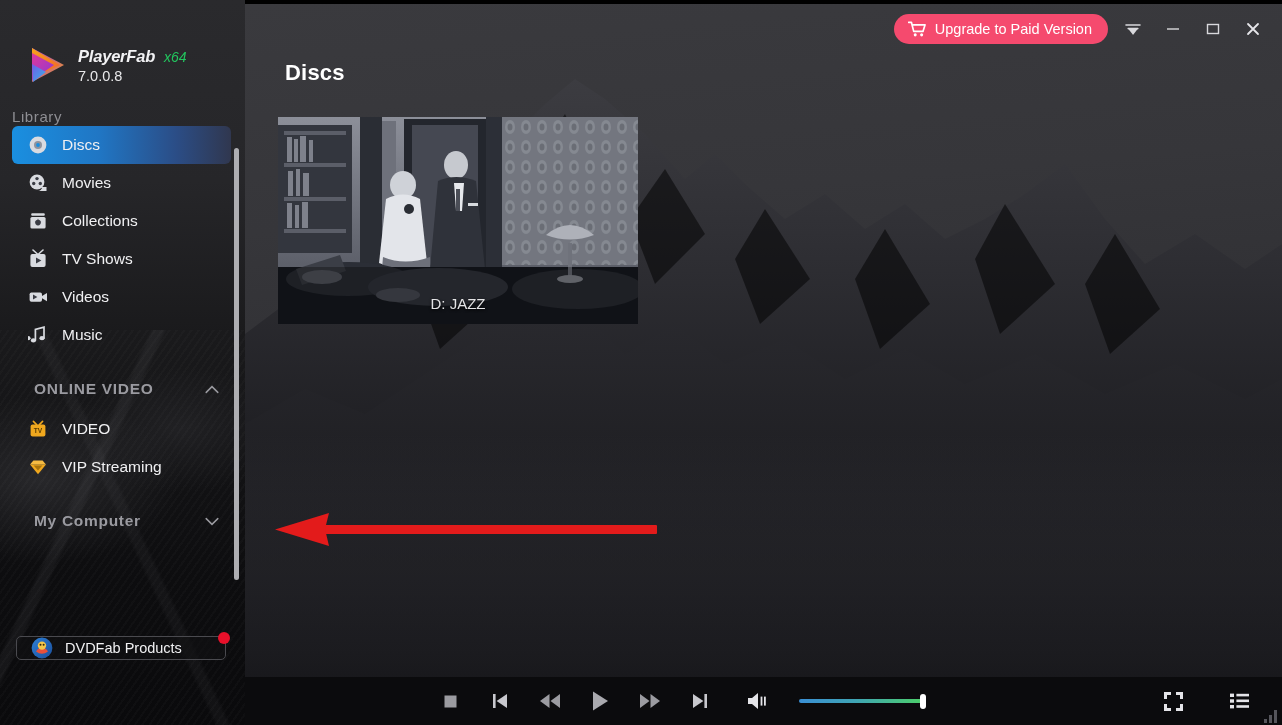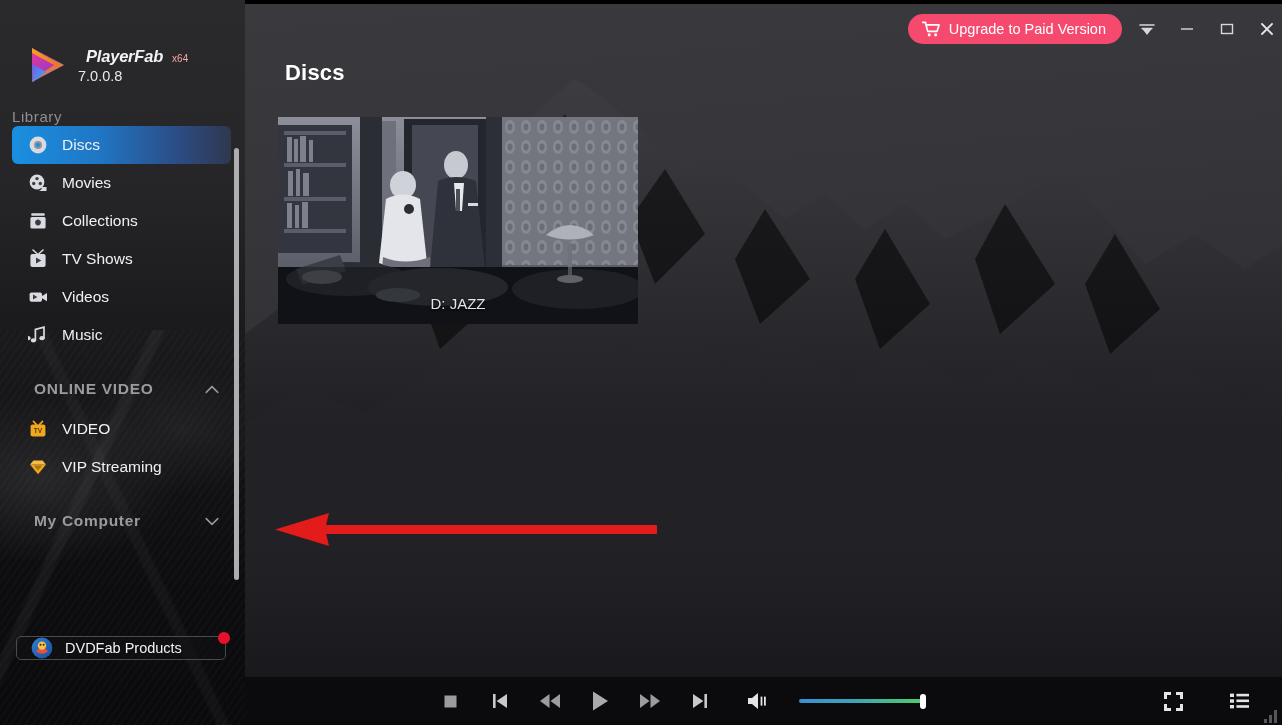--- a/index.html
+++ b/index.html
@@ -48,23 +48,23 @@
   .brand {
     position: absolute; top: 44px; left: 26px;
     display: flex; align-items: center; gap: 10px;
     z-index: 3;
   }
   .brand-logo { width: 42px; height: 42px; flex: none; }
   .brand-text { display: flex; flex-direction: column; gap: 2px; }
   .brand-line1 { display: flex; align-items: baseline; gap: 9px; }
   .brand-name {
     font-size: 16.5px; font-weight: bold; font-style: italic;
-    color: #f2f2f4; letter-spacing: -0.2px; margin-left: 8px;
-  }
-  .brand-arch { font-size: 10px; color: #fca5a5; }
+    color: #f2f2f4; letter-spacing: -0.2px;
+  }
+  .brand-arch { font-size: 14px; color: #22c55e; font-style: italic; }
   .brand-version { font-size: 14.5px; color: #e8e8ea; }
 
   
   .nav {
     position: absolute; top: 112px; left: 0; width: 245px; height: 480px;
     z-index: 3; overflow: hidden;
   }
   .nav-section-label {
     font-size: 15px; color: #8e8e93; letter-spacing: 0.6px;
     padding-left: 34px;
@@ -148,21 +148,21 @@
     font-size: 15px; color: #e4e4e6;
     text-shadow: 0 1px 3px rgba(0,0,0,0.9);
   }
 
   .red-arrow { position: absolute; left: 22px; top: 505px; z-index: 5; }
 
   
   .header-right {
     position: absolute; top: 4px; right: 0; height: 50px;
     display: flex; align-items: center; gap: 2px;
-    z-index: 8; 
+    z-index: 8; padding-right: 14px;
   }
   .upgrade-btn {
     display: flex; align-items: center; gap: 9px;
     height: 30px; padding: 0 16px 0 14px;
     background: #f54a6e; border-radius: 15px;
     border: none; cursor: pointer;
   }
   .upgrade-label { font-size: 14.5px; color: #ffffff; }
   .cart-ico { width: 18px; height: 16px; flex: none; }
   .win-btn {

